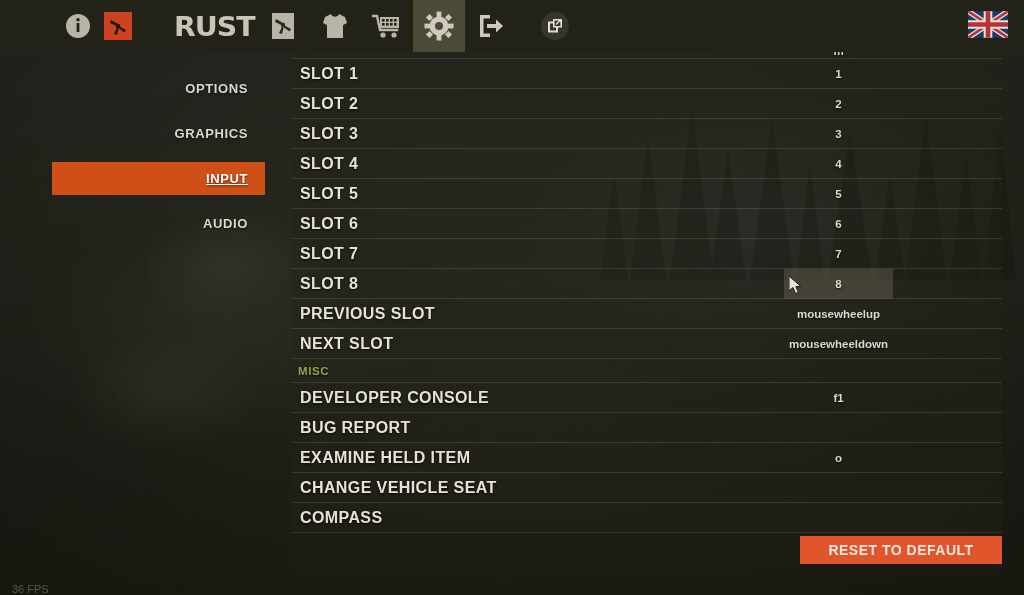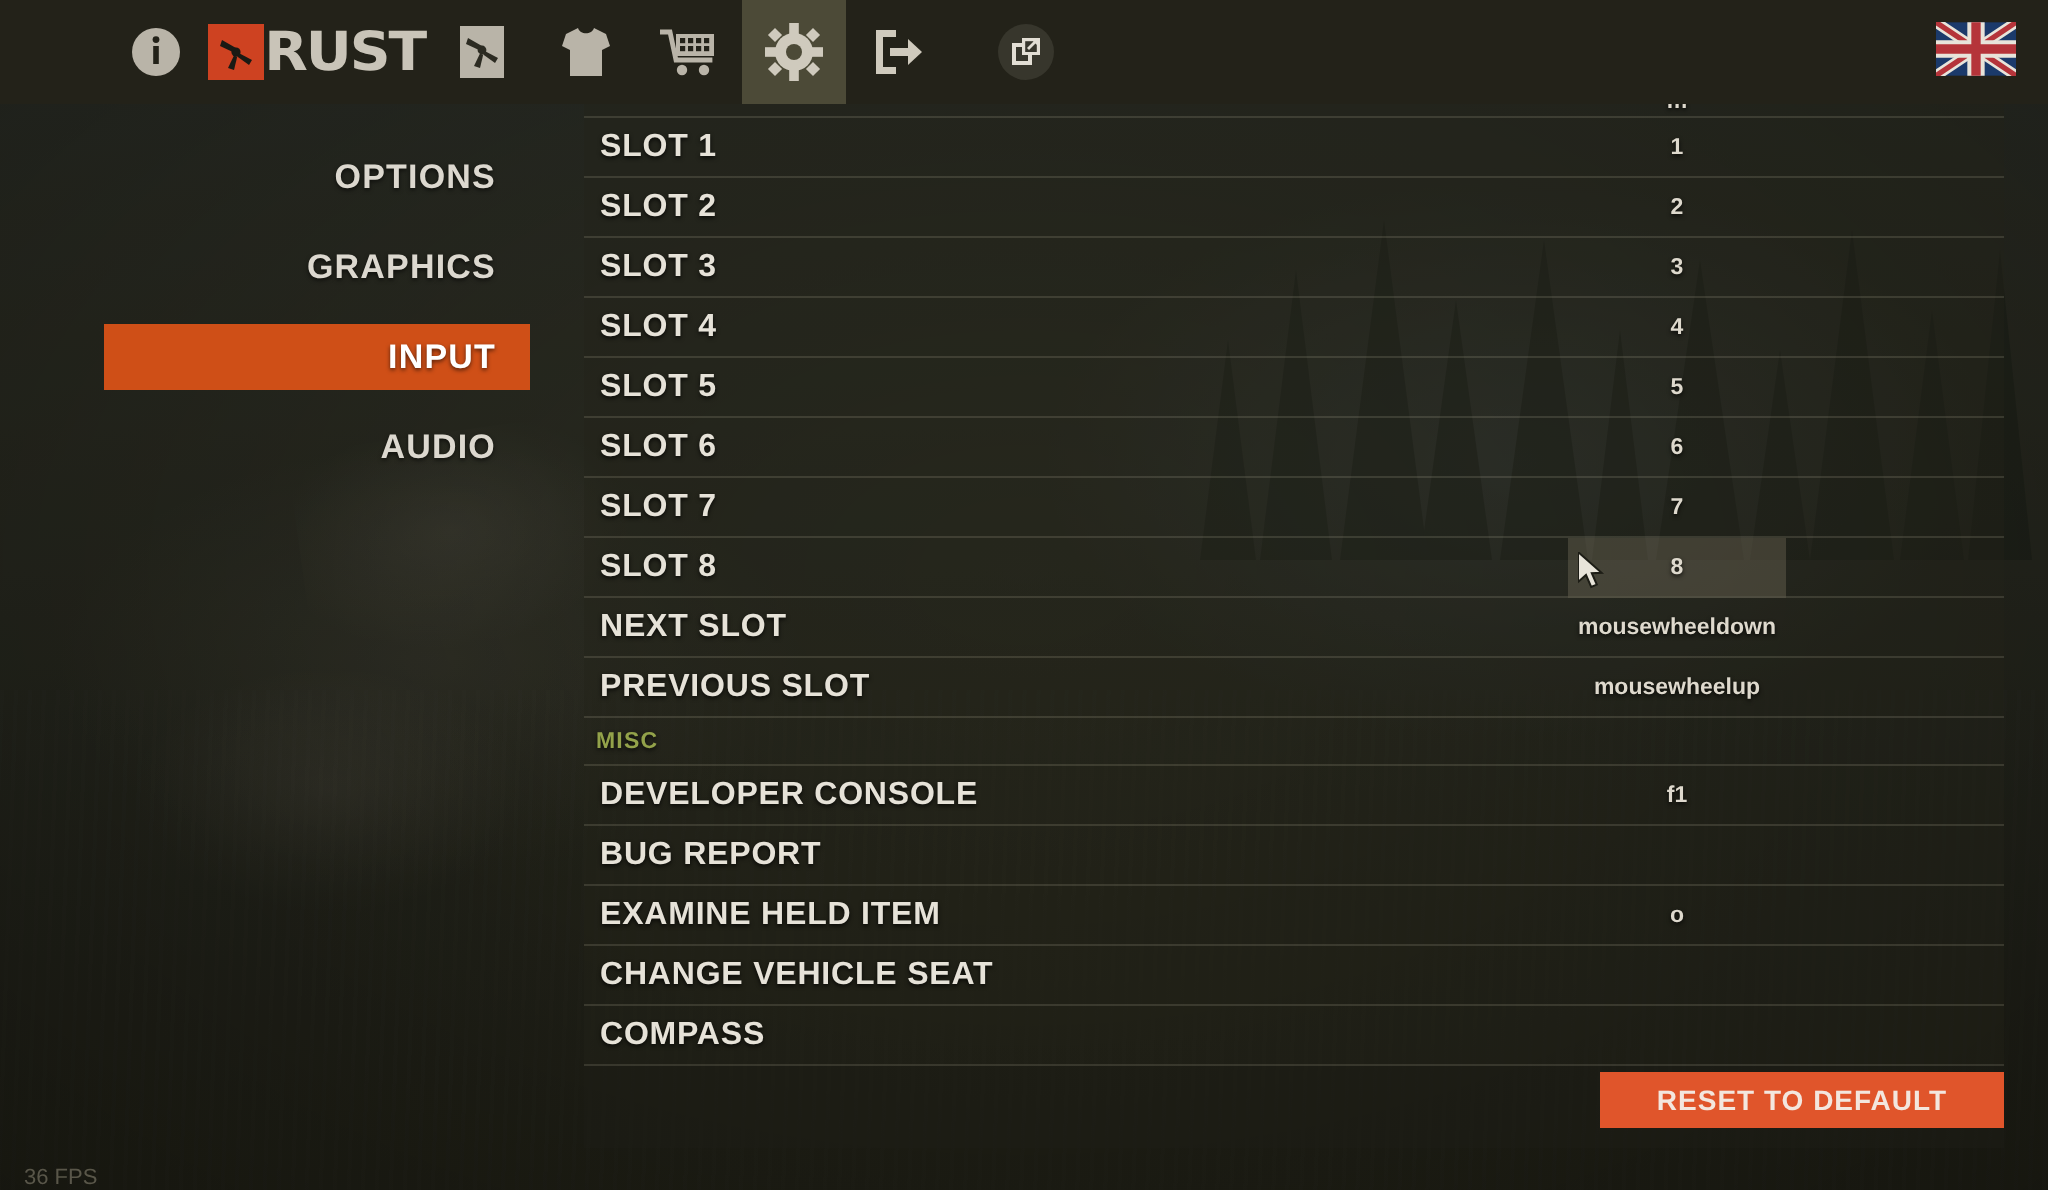--- a/index.html
+++ b/index.html
@@ -53,21 +53,21 @@
     display:flex; align-items:center;
     z-index:40;
   }
   .tb-item {
     width:52px; height:52px;
     display:flex; align-items:center; justify-content:center;
     position:relative;
   }
   .tb-item.active { background:#4c4a37; }
   #logo {
-    display:flex; align-items:center; height:52px; margin-right:4px;
+    display:flex; align-items:center; height:52px; margin-right:4px;gap:42px;
   }
   #logo .mark {
     width:28px; height:28px; background:#ce4221;
     display:flex; align-items:center; justify-content:center;
     margin-right:2px;
   }
   #logo .word {
     font-family:"DejaVu Sans", sans-serif;
     font-weight:bold; font-size:27px; letter-spacing:-1px;
     color:#c9c4b8;
@@ -86,29 +86,30 @@
   }
 
   
   #sidebar {
     position:absolute; left:0; top:72px; width:265px;
     z-index:20;
   }
   .side-item {
     height:33px; display:flex; align-items:center; justify-content:flex-end;
     padding-right:17px;
-    font-weight:bold; font-size:17px; letter-spacing:.6px;
+    font-weight:bold; font-size:13px; letter-spacing:.6px;
     color:#dcd8cf;
     margin-bottom:12px;
     text-shadow:0 1px 2px rgba(0,0,0,.6);
   }
   .side-item.active {
     background:#cf4f17;
     margin-left:52px;
     color:#fff;
+    text-decoration:underline;
   }
 
   
   #panel {
     position:absolute; left:292px; top:42px; width:710px; height:553px;
     z-index:20; overflow:hidden;
   }
   .row {
     position:relative;
     height:30px;
@@ -371,29 +372,29 @@
           <div class="bind-inner">7</div>
         </div>
       </div>
       <div class="row hover">
         <div class="label">SLOT 8</div>
         <div class="bindbox">
           <div class="bind-inner">8</div>
         </div>
       </div>
       <div class="row">
+        <div class="label">PREVIOUS SLOT</div>
+        <div class="bindbox">
+          <div class="bind-inner">mousewheelup</div>
+        </div>
+      </div>
+      <div class="row">
         <div class="label">NEXT SLOT</div>
         <div class="bindbox">
           <div class="bind-inner">mousewheeldown</div>
-        </div>
-      </div>
-      <div class="row">
-        <div class="label">PREVIOUS SLOT</div>
-        <div class="bindbox">
-          <div class="bind-inner">mousewheelup</div>
         </div>
       </div>
     </div>
 
   <div class="section">
     <span>MISC</span>
   </div>
 
   <div id="rows-misc">
       <div class="row">

